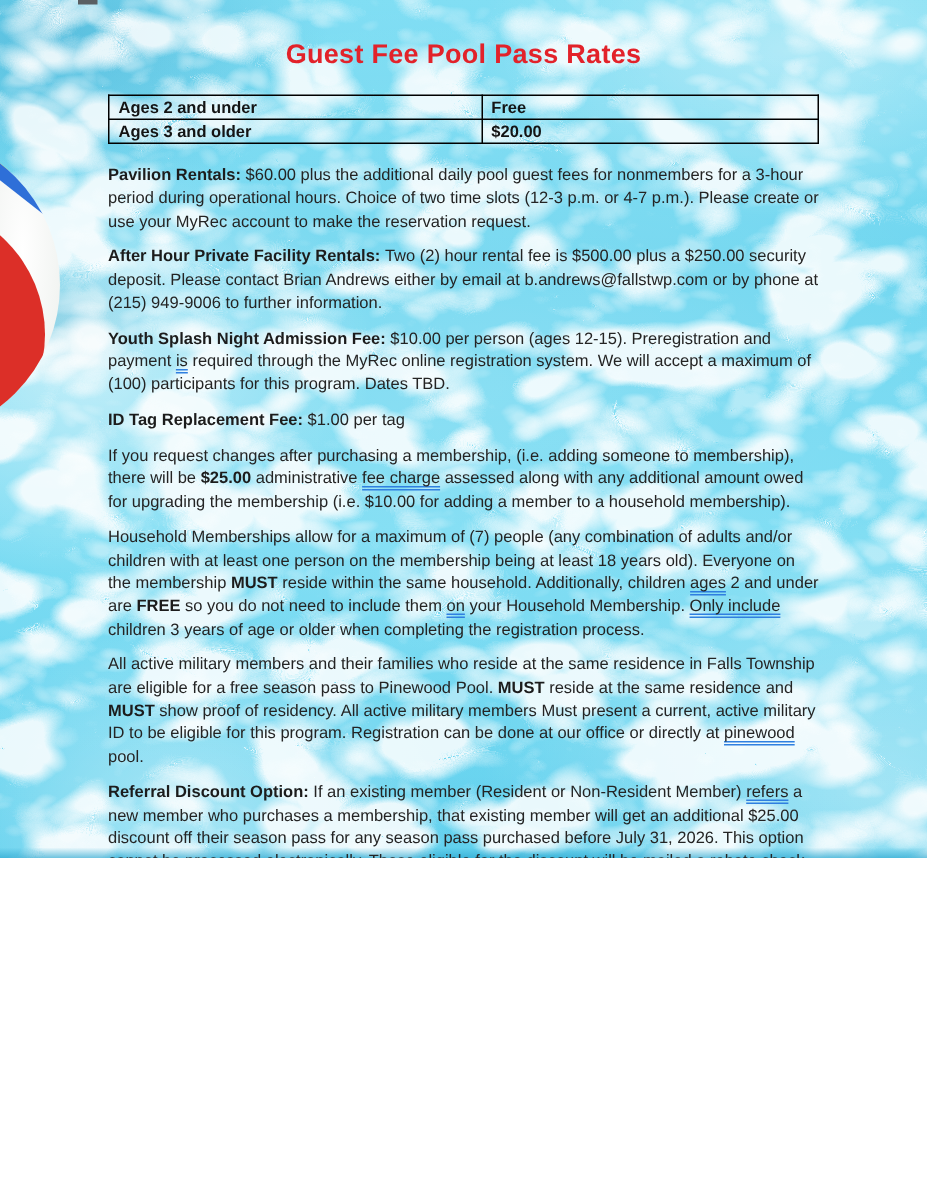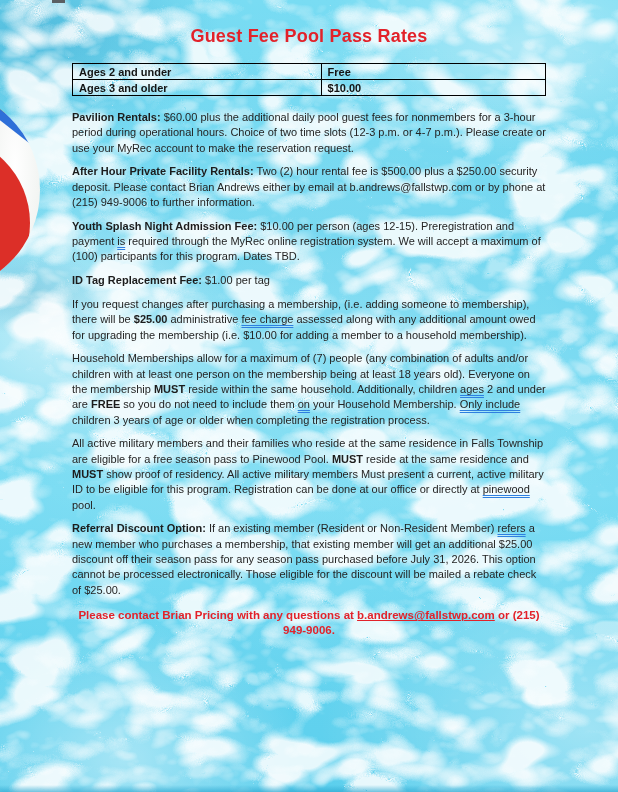--- a/index.html
+++ b/index.html
@@ -1,17 +1,17 @@
 <!DOCTYPE html>
 <html><head>
 <meta charset="utf-8">
 <style>
   html,body{margin:0;padding:0;}
   body{width:618px;height:792px;overflow:hidden;font-family:"Liberation Sans",sans-serif;}
-  .page{position:relative;width:618px;height:792px;overflow:hidden;background:#bef264;}
+  .page{position:relative;width:618px;height:572px;overflow:hidden;background:#bef264;}
 
   
   .water{position:absolute;inset:0;
     background:
       radial-gradient(900px 500px at 50% 45%, rgba(255,255,255,0.22), rgba(255,255,255,0) 70%),
       radial-gradient(260px 160px at 6% 4%, rgba(36,150,195,0.45), rgba(36,150,195,0) 70%),
       radial-gradient(120px 60px at 4% 37%, rgba(30,140,180,0.30), rgba(30,140,180,0) 70%),
       radial-gradient(300px 220px at 9% 42%, rgba(255,255,255,0.55), rgba(255,255,255,0) 65%),
       radial-gradient(260px 200px at 20% 96%, rgba(255,255,255,0.45), rgba(255,255,255,0) 70%),
       radial-gradient(380px 260px at 95% 92%, rgba(255,255,255,0.40), rgba(255,255,255,0) 70%),
@@ -97,21 +97,21 @@
 
 
     <table class="fees">
       <tbody>
         <tr>
           <td>Ages 2 and under</td>
           <td>Free</td>
         </tr>
         <tr>
           <td>Ages 3 and older</td>
-          <td>$10.00</td>
+          <td>$20.00</td>
         </tr>
       </tbody>
     </table>
 
     <p class="body"><span class="b">Pavilion Rentals: </span><span>$60.00 plus the additional daily pool guest fees for nonmembers for a 3-hour period during operational hours. Choice of two time slots (12-3 p.m. or 4-7 p.m.). Please create or use your MyRec account to make the reservation request.</span></p>
 
     <p class="body"><span class="b">After Hour Private Facility Rentals: </span><span>Two (2) hour rental fee is $500.00 plus a $250.00 security deposit. Please contact Brian Andrews either by email at b.andrews@fallstwp.com or by phone at (215) 949-9006 to further information.</span></p>
 
     <p class="body"><span class="b">Youth Splash Night Admission Fee: </span><span>$10.00 per person (ages 12-15). Preregistration and payment </span><span class="u">is</span><span> required through the MyRec online registration system. We will accept a maximum of (100) participants for this program. Dates TBD.</span></p>
 

